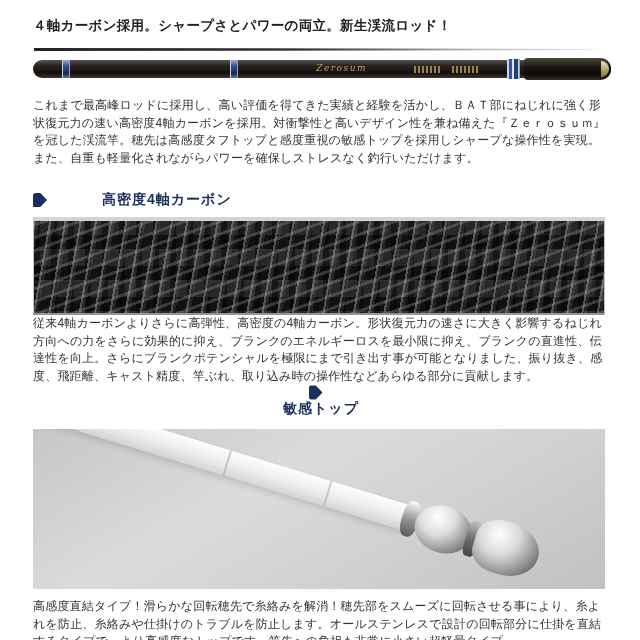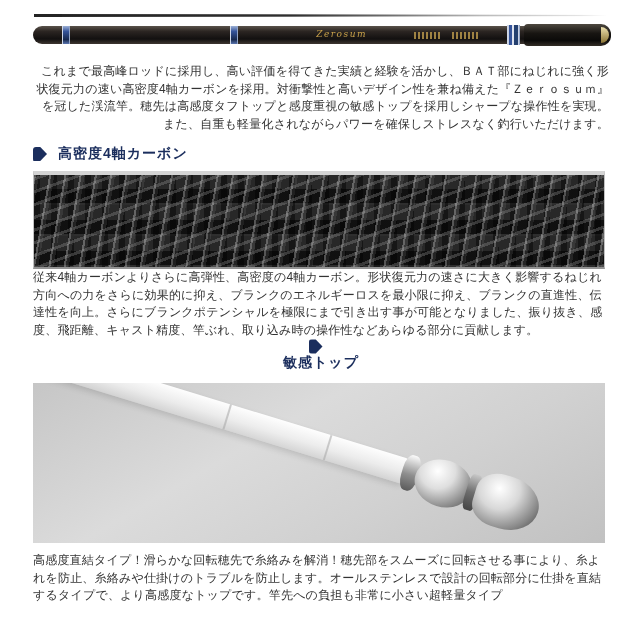--- a/index.html
+++ b/index.html
@@ -33,27 +33,27 @@
             font-style:italic;letter-spacing:1.5px;font-family:"DejaVu Serif",serif;}
   .gold-mark{position:absolute;top:6px;height:7px;width:26px;opacity:.85;
              background:repeating-linear-gradient(to right,#b5944a 0 2px,rgba(0,0,0,0) 2px 4px);}
   .gm1{left:66%;} .gm2{left:72.5%;}
   .rod-cap{position:absolute;right:2px;top:1px;width:8px;height:16px;
            border-radius:0 8px 8px 0;background:linear-gradient(to bottom,#ece0ae,#8a7434);}
 
   
   .para{margin:0;font-size:12px;line-height:17.5px;color:#333;text-align:left;
         letter-spacing:0.2px;word-break:break-all;}
-  .para.p1{margin-top:8px;text-align:right;}
+  .para.p1{margin-top:8px;}
   .para.p2{margin-top:0;}
   .para.p3{margin-top:9px;}
 
   
   .section-heading{display:flex;align-items:center;margin:0;}
-  .sh1{margin-top:12px;} .sh2{flex-direction:column;}
+  .sh1{margin-top:24px;gap:44px;} .sh2{flex-direction:column;}
   .arrow-icon{display:inline-block;width:14px;height:15px;background:#1b2e5d;
               clip-path:polygon(0 3%,52% 3%,100% 50%,52% 97%,0 97%);
               border-radius:3px;margin-right:11px;flex:0 0 auto;}
   .section-title{font-size:14px;font-weight:bold;color:#1b2e5d;letter-spacing:1px;}
 
   
   .carbon{margin-top:8px;height:92px;width:570px;
           border-top:4px solid #d4d4d4;border-bottom:2px solid #949494;
           border-left:1px solid #c2c2c2;border-right:1px solid #c2c2c2;
           background-color:#161616;
@@ -82,20 +82,21 @@
   .tip-bulb2{position:absolute;left:390px;top:5px;width:66px;height:53px;
              border-radius:46% 62% 62% 46%;
              background:radial-gradient(circle at 34% 28%,#ffffff,#d8d8d8 36%,#868686 72%,#484848 96%);}
 </style>
 </head>
 <body>
 
 <div class="page">
   <div class="content">
 
+    <h1 class="headline">４軸カーボン採用。シャープさとパワーの両立。新生渓流ロッド！</h1>
 
     <div class="rod-figure">
       <div class="rod-thin"></div>
       <div class="rod-main">
         <span class="rod-butt"></span>
         <span class="band b1"></span>
         <span class="band b2"></span>
         <span class="band b3"></span>
         <span class="gold-mark gm1"></span>
         <span class="gold-mark gm2"></span>

